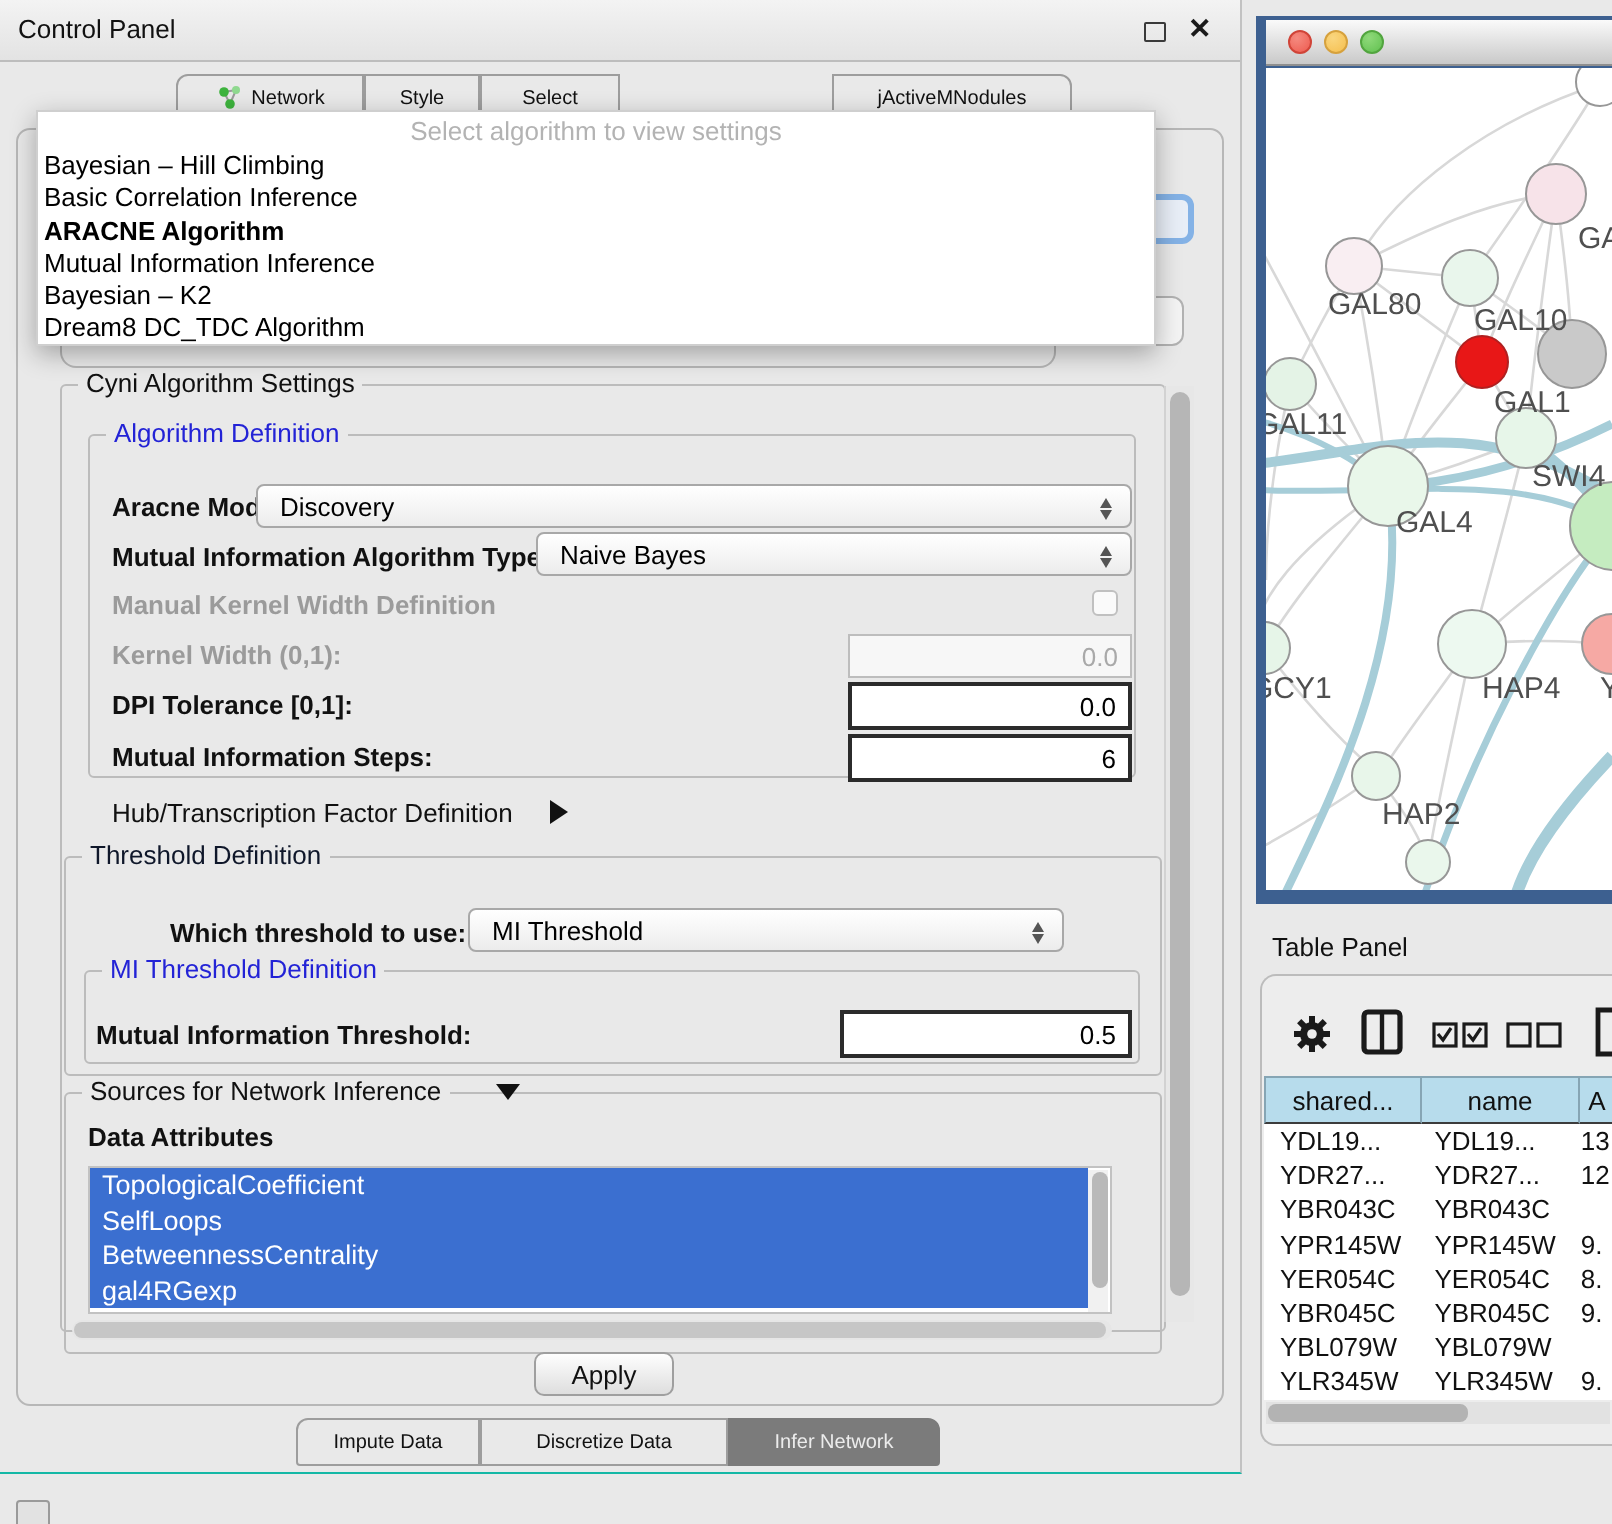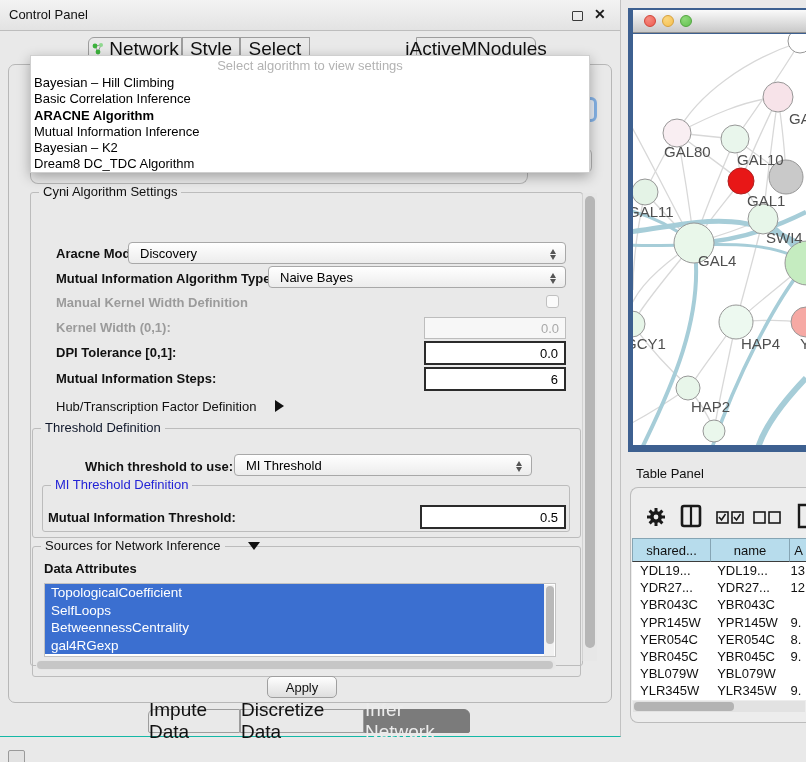--- a/index.html
+++ b/index.html
@@ -12,40 +12,40 @@
   .cp { left:0; top:0; width:621px; height:737px; background:#e9e9e9;
         border-right:1px solid #c2c2c2; border-bottom:1px solid #14b8a6; }
   .cp-titlebar { left:0; top:0; width:620px; height:31px;
         background:linear-gradient(#f3f3f3,#e3e3e3); border-bottom:1px solid #bdbdbd; }
   .cp-title { left:9px; top:7px; font-size:13px; color:#111; }
   .float-icon { left:572px; top:11px; width:11px; height:10px; border:1.5px solid #3a3a3a; border-radius:1px; }
   .close-icon { left:594px; top:6px; font-size:14px; font-weight:bold; color:#1a1a1a; }
 
   
   .tab { position:absolute; top:37px; height:24px; border:1px solid #9d9d9d; background:#e9e9e9;
-         display:flex; align-items:center; justify-content:center; font-size:19px; color:#111; }
+         display:flex; align-items:center; justify-content:center; font-size:10px; color:#111; }
   .tab.sel { background:#7b7b7b; border-color:#7b7b7b; color:#ececec; }
   .btab { top:709px; }
   .rl { border-top-left-radius:6px; border-bottom-left-radius:2px; }
   .rr { border-top-right-radius:6px; border-bottom-right-radius:2px; }
 
   
   .main-panel { left:8px; top:64px; width:604px; height:639px; border:1px solid #b7b7b7;
                 border-radius:7px; background:#e9e9e9; }
 
   
   .frag-focus { left:571px; top:97px; width:26px; height:25px; border:3px solid #84b2e6;
                 border-radius:6px; background:#e8eef7; z-index:5; }
   .frag-combo { left:540px; top:148px; width:52px; height:25px; border:1px solid #b2b2b2;
                 border-radius:6px; background:#f4f4f4; z-index:5; }
   .frag-round { left:30px; top:164px; width:498px; height:20px; border:1px solid #b6b6b6;
                 border-top:none; border-radius:0 0 8px 8px; z-index:4; }
 
   
-  .popup { left:30px; top:55px; width:560px; height:118px; background:#fff;
+  .popup { left:18px; top:55px; width:560px; height:118px; background:#fff;
            border:1px solid #cfcfcf; box-shadow:0 4px 12px rgba(0,0,0,.3); z-index:50; }
   .popup-ph { height:19px; text-align:center; color:#b3b3b3; font-size:13px; line-height:19px; }
   .popup-item { height:16.3px; line-height:16.3px; font-size:13px; padding-left:3px; color:#000; }
   .popup-item.bold { font-weight:bold; }
 
   
   .fs { position:absolute; border:1px solid #bcbcbc; border-radius:3px; }
   .legend { position:absolute; top:-9px; left:8px; background:#e9e9e9; padding:0 4px;
             font-size:13px; white-space:nowrap; }
   .legend.blue { color:#2323d6; }
@@ -175,20 +175,23 @@
           <div class="popup-item">Mutual Information Inference</div>
           <div class="popup-item">Bayesian – K2</div>
           <div class="popup-item">Dream8 DC_TDC Algorithm</div>
         </div>
     </div>
 
     <div class="fs" style="left:30px;top:192px;width:553px;height:474px;">
       <span class="legend">Cyni Algorithm Settings</span>
     </div>
 
+    <div class="fs" style="left:44px;top:217px;width:524px;height:172px;">
+      <span class="legend blue">Algorithm Definition</span>
+    </div>
 
     <span class="lbl" style="left:56px;top:246px;">Aracne Mode:</span>
     <div class="combo" style="left:128px;top:242px;width:438px;">
       <span>Discovery</span>
       <span class="spin">
           <i class="up"></i>
           <i class="dn"></i>
         </span>
     </div>
 

